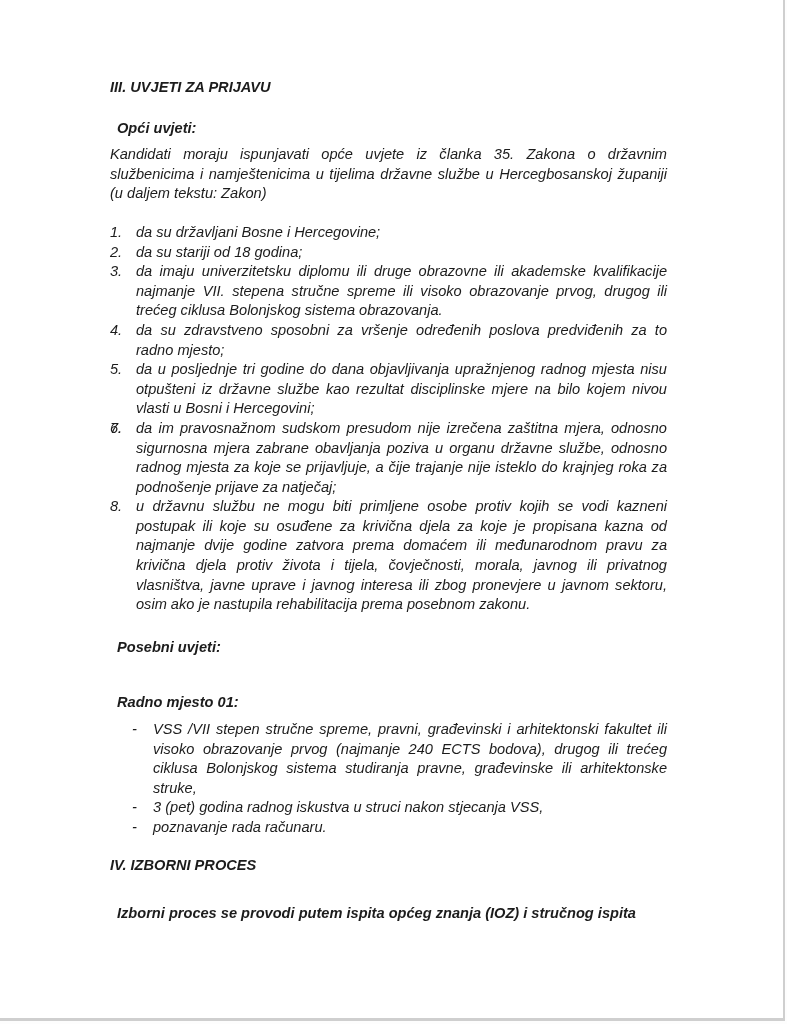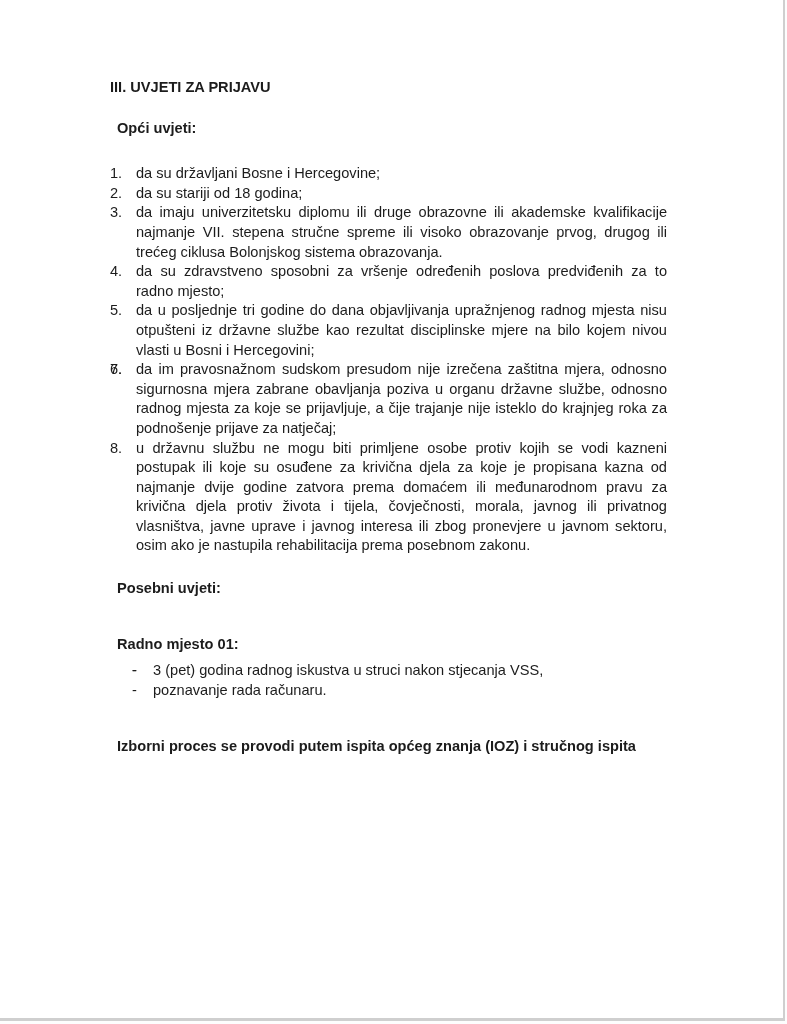--- a/index.html
+++ b/index.html
@@ -12,21 +12,21 @@
   .page {
     position: absolute; left: 0; top: 0;
     width: 785px; height: 1021px;
     background: #ffffff;
     border-right: 2px solid #cfcfcf;
     border-bottom: 3px solid #cfcfcf;
     box-sizing: border-box;
   }
   .content {
     position: absolute; left: 110px; top: 78px; width: 557px;
-    font-size: 14.6px; line-height: 19.6px;
+    font-size: 14.6px; line-height: 19.6px; font-style: italic;
   }
   .h1 { font-weight: bold; font-size: 14.6px; margin: 0 0 10px 0; }
   .h2 { font-weight: bold; margin: 7px; }
   p { margin: 0; text-align: justify; }
   .gap { height: 19px; }
   ol.num { list-style: none; margin: 0; padding: 0; }
   ol.num li { position: relative; padding-left: 26px; text-align: justify; }
   ol.num li .n { position: absolute; left: 0; top: 0; }
   ul.dash { list-style: none; margin: 0; padding: 0; }
   ul.dash li { position: relative; padding-left: 43px; text-align: justify; }
@@ -35,43 +35,45 @@
 </head>
 <body>
 
 <div class="page">
   <div class="content">
 
     <div class="h1">III. UVJETI ZA PRIJAVU</div>
     <div class="gap" style="height:4px"></div>
 
     <div class="h2">Opći uvjeti:</div>
+    <p>Kandidati moraju ispunjavati opće uvjete iz članka 35. Zakona o državnim službenicima i namještenicima u tijelima državne službe u Hercegbosanskoj županiji (u daljem tekstu: Zakon)</p>
     <div class="gap"></div>
 
     <ol class="num">
       <li><span class="n">1.</span><span>da su državljani Bosne i Hercegovine;</span></li>
       <li><span class="n">2.</span><span>da su stariji od 18 godina;</span></li>
       <li><span class="n">3.</span><span>da imaju univerzitetsku diplomu ili druge obrazovne ili akademske kvalifikacije najmanje VII. stepena stručne spreme ili visoko obrazovanje prvog, drugog ili trećeg ciklusa Bolonjskog sistema obrazovanja.</span></li>
       <li><span class="n">4.</span><span>da su zdravstveno sposobni za vršenje određenih poslova predviđenih za to radno mjesto;</span></li>
       <li><span class="n">5.</span><span>da u posljednje tri godine do dana objavljivanja upražnjenog radnog mjesta nisu otpušteni iz državne službe kao rezultat disciplinske mjere na bilo kojem nivou vlasti u Bosni i Hercegovini;</span></li>
       <li><span class="n">6.</span></li>
       <li><span class="n">7.</span><span>da im pravosnažnom sudskom presudom nije izrečena zaštitna mjera, odnosno sigurnosna mjera zabrane obavljanja poziva u organu državne službe, odnosno radnog mjesta za koje se prijavljuje, a čije trajanje nije isteklo do krajnjeg roka za podnošenje prijave za natječaj;</span></li>
       <li><span class="n">8.</span><span>u državnu službu ne mogu biti primljene osobe protiv kojih se vodi kazneni postupak ili koje su osuđene za krivična djela za koje je propisana kazna od najmanje dvije godine zatvora prema domaćem ili međunarodnom pravu za krivična djela protiv života i tijela, čovječnosti, morala, javnog ili privatnog vlasništva, javne uprave i javnog interesa ili zbog pronevjere u javnom sektoru, osim ako je nastupila rehabilitacija prema posebnom zakonu.</span></li>
     </ol>
     <div class="gap" style="height:16px"></div>
 
     <div class="h2">Posebni uvjeti:</div>
     <div class="gap" style="height:6px"></div>
     <div class="gap" style="height:16px"></div>
 
     <div class="h2">Radno mjesto 01:</div>
     <ul class="dash">
-      <li><span class="d">-</span></li>
+      <li><span class="d">-</span><span>VSS /VII stepen stručne spreme, pravni, građevinski i arhitektonski fakultet ili visoko obrazovanje prvog (najmanje 240 ECTS bodova), drugog ili trećeg ciklusa Bolonjskog sistema studiranja pravne, građevinske ili arhitektonske struke,</span></li>
       <li><span class="d">-</span><span>3 (pet) godina radnog iskustva u struci nakon stjecanja VSS,</span></li>
       <li><span class="d">-</span><span>poznavanje rada računaru.</span></li>
     </ul>
     <div class="gap" style="height:18px"></div>
 
+    <div class="h1">IV. IZBORNI PROCES</div>
     <div class="gap" style="height:12px"></div>
     <div class="h2">Izborni proces se provodi putem ispita općeg znanja (IOZ) i stručnog ispita</div>
 
   </div>
 </div>
 
 </body></html>

